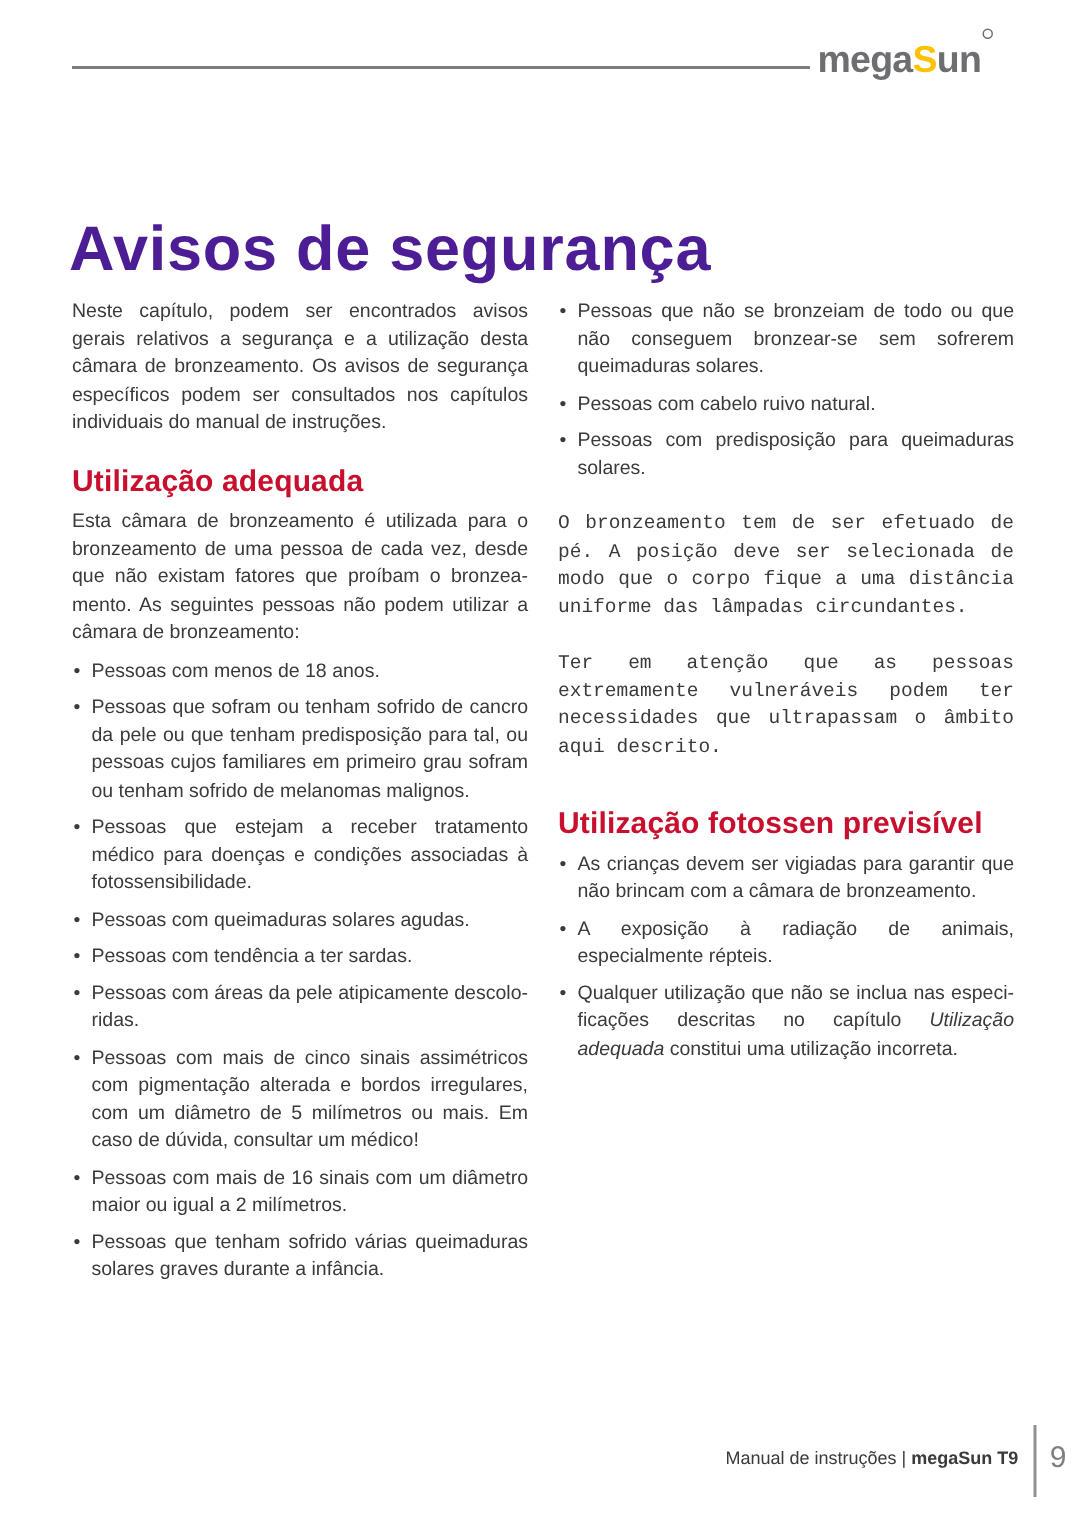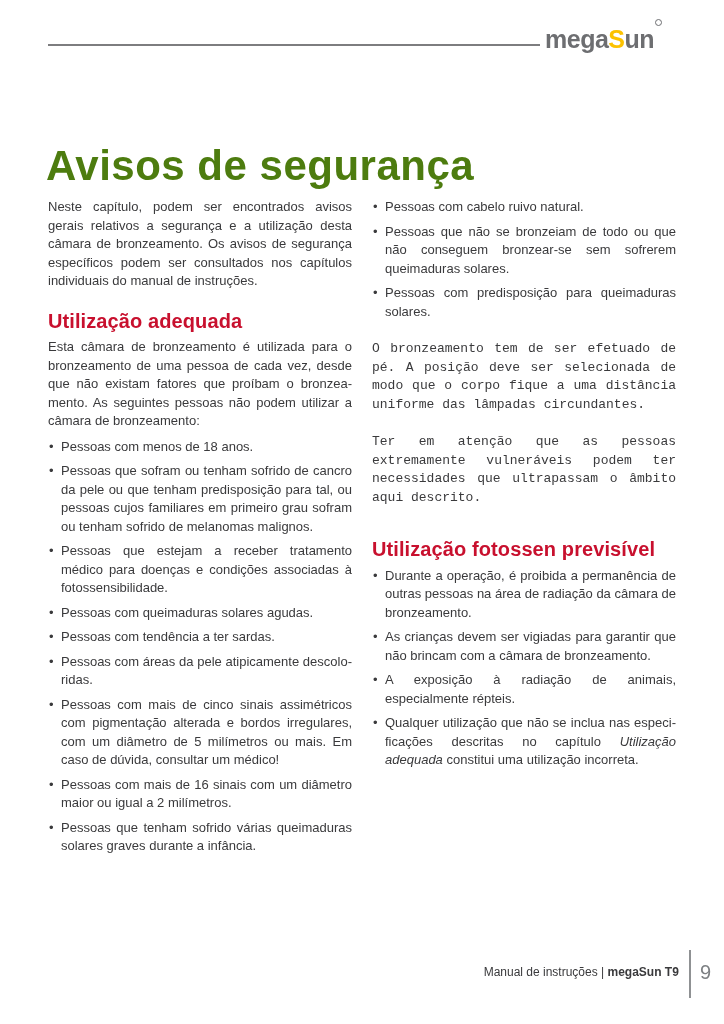--- a/index.html
+++ b/index.html
@@ -24,21 +24,21 @@
   .logo .logo-accent { color: #fcc200; }
   .logo .reg-ring {
     display: inline-block; width: 5px; height: 5px;
     border: 1.5px solid #6d6e71; border-radius: 50%;
     vertical-align: 22px; margin-left: 1px;
   }
   
   .page-title {
     position: absolute; left: 46px; top: 100px;
     font-size: 42px; font-weight: bold; letter-spacing: 0.5px;
-    color: #4d7c0f;
+    color: #4c1d95;
     margin-top: 42px;
   }
   
   .col {
     position: absolute; top: 198px;
     width: 304px;
     font-size: 13px; line-height: 18.5px;
     text-align: justify;
   }
   .col-left  { left: 48px; }
@@ -100,32 +100,31 @@
     <li>Pessoas com tendência a ter sardas.</li>
     <li>Pessoas com áreas da pele atipicamente descolo­ridas.</li>
     <li>Pessoas com mais de cinco sinais assimétricos com pigmentação alterada e bordos irregulares, com um diâmetro de 5 milímetros ou mais. Em caso de dúvida, consultar um médico!</li>
     <li>Pessoas com mais de 16 sinais com um diâmetro maior ou igual a 2 milímetros.</li>
     <li>Pessoas que tenham sofrido várias queimaduras solares graves durante a infância.</li>
   </ul>
 </div>
 
 <div class="col col-right">
   <ul class="bullets" style="margin-top:0;">
+    <li>Pessoas que não se bronzeiam de todo ou que não conseguem bronzear-se sem sofrerem queimadu­ras solares.</li>
     <li>Pessoas com cabelo ruivo natural.</li>
-    <li>Pessoas que não se bronzeiam de todo ou que não conseguem bronzear-se sem sofrerem queimadu­ras solares.</li>
     <li>Pessoas com predisposição para queimaduras solares.</li>
   </ul>
 
   <p class="para-gap">O bronzeamento tem de ser efetuado de pé. A posi­ção deve ser selecionada de modo que o corpo fique a uma distância uniforme das lâmpadas circundan­tes.</p>
   <p class="para-gap">Ter em atenção que as pessoas extremamente vul­neráveis podem ter necessidades que ultrapassam o âmbito aqui descrito.</p>
 
   <h2 class="section-heading" style="margin-top:33px;">Utilização fotossen previsível</h2>
 
   <ul class="bullets">
-    <li>Durante a operação, é proibida a permanência de outras pessoas na área de radiação da câmara de bronzeamento.</li>
     <li>As crianças devem ser vigiadas para garantir que não brincam com a câmara de bronzeamento.</li>
     <li>A exposição à radiação de animais, especialmente répteis.</li>
     <li><span>Qualquer utilização que não se inclua nas especi­ficações descritas no capítulo </span><span class="em">Utilização adequada</span><span> constitui uma utilização incorreta.</span></li>
   </ul>
 </div>
 
 <div class="footer">
   <div class="footer-text">
     <span>Manual de instruções | </span><b>megaSun T9</b>
   </div>

